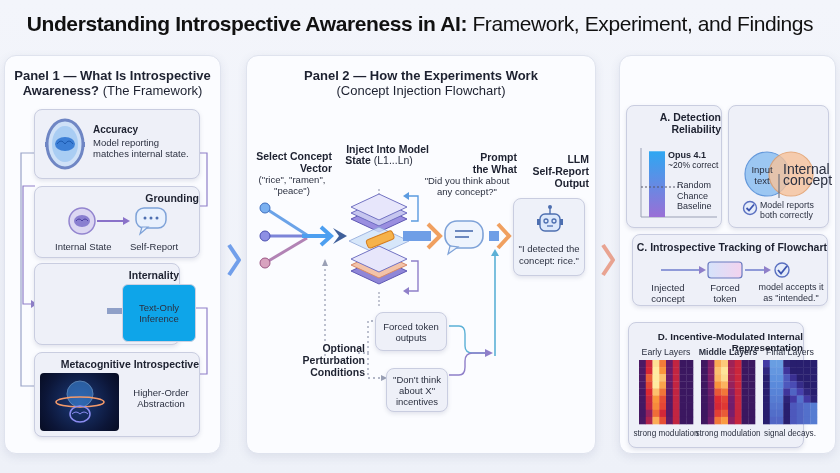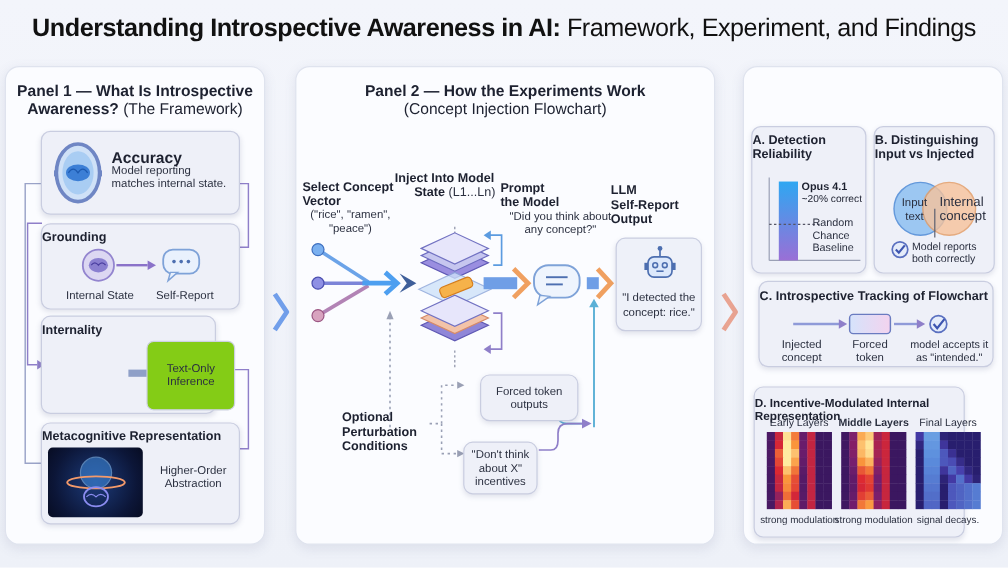--- a/index.html
+++ b/index.html
@@ -7,21 +7,21 @@
 body{background:linear-gradient(180deg,#f3f5fb 0%,#eef1f8 100%);font-family:"Liberation Sans",sans-serif;color:#1d2130;position:relative}
 .title{position:absolute;left:0;top:12px;width:840px;text-align:center;font-size:21px;font-weight:bold;letter-spacing:-0.4px;color:#111}
 .title .light{font-weight:normal}
 .panel{position:absolute;background:#fbfcff;border:1px solid #dfe3ee;border-radius:12px;box-shadow:0 3px 10px rgba(90,100,140,.12)}
 #p1{left:4px;top:55px;width:217px;height:399px}
 #p2{left:246px;top:55px;width:350px;height:399px}
 #p3{left:619px;top:55px;width:217px;height:399px}
 .ptitle{text-align:center;font-size:13px;line-height:15px;color:#1d2130;margin-top:12px}
 .ptitle b{font-weight:bold}
 .card{position:absolute;background:#eef0f8;border:1px solid #c9cde0;border-radius:8px;box-shadow:0 2px 4px rgba(80,90,130,.15)}
-.ct{font-weight:bold;font-size:10.5px;text-align:left;color:#1d2130}
+.ct{font-weight:bold;font-size:10.5px;text-align:right;color:#1d2130}
 .small{font-size:9.5px;color:#2b3040;line-height:11px}
 .center{text-align:center}
 .abs{position:absolute}
 .sep-arrow{position:absolute;width:20px;height:40px}
 .dark-img{background:radial-gradient(circle at 50% 50%,#1c3b7a 0%,#0c1638 70%,#070c22 100%);border-radius:4px}
 svg{overflow:visible}
 </style>
 </head>
 <body>
 
@@ -42,21 +42,21 @@
 
   <div class="card" style="left:29px;top:53px;width:166px;height:70px">
     <svg class="abs" style="left:8px;top:6px" width="44" height="56">
       <ellipse cx="22" cy="28" rx="18" ry="24" fill="#cfe1f7" stroke="#6f86c4" stroke-width="3"></ellipse>
       <ellipse cx="22" cy="28" rx="13" ry="18" fill="#a9cdf3"></ellipse>
       <ellipse cx="22" cy="28" rx="10" ry="7" fill="#3c7fd6"></ellipse>
       <path d="M14 28 q4 -6 8 0 q4 -6 8 0" stroke="#1d5ab0" fill="none" stroke-width="1"></path>
       <rect x="2" y="26" width="3" height="5" fill="#6f86c4"></rect>
         <rect x="39" y="26" width="3" height="5" fill="#6f86c4"></rect>
     </svg>
-    <div class="abs" style="left:58px;top:14px;font-weight:bold;font-size:13px">Accuracy</div>
+    <div class="abs" style="left:58px;top:14px;font-weight:bold;font-size:10px">Accuracy</div>
     <div class="abs small" style="left:58px;top:27px">Model reporting</div>
     <div class="abs small" style="left:58px;top:38px">matches internal state.</div>
   </div>
 
   <div class="card" style="left:29px;top:130px;width:166px;height:72px">
     <div class="ct abs" style="left:0;right:0;top:5px">Grounding</div>
     <svg class="abs" style="left:33px;top:20px" width="28" height="28">
       <circle cx="14" cy="14" r="13" fill="#dcd7f2" stroke="#9385cf" stroke-width="1.5"></circle>
       <ellipse cx="14" cy="14" rx="8" ry="6" fill="#8a7fd0"></ellipse>
       <path d="M8 14 q3 -4 6 0 q3 -4 6 0" stroke="#4b3fa0" fill="none" stroke-width="1"></path>
@@ -75,28 +75,28 @@
     <div class="abs small" style="left:20px;top:54px">Internal State</div>
     <div class="abs small" style="left:95px;top:54px">Self-Report</div>
   </div>
 
   <div class="card" style="left:29px;top:207px;width:146px;height:82px">
     <div class="ct abs" style="left:0;right:0;top:5px">Internality</div>
     <svg class="abs" style="left:72px;top:40px" width="32" height="14">
       <rect x="0" y="4" width="20" height="6" fill="#8fa0c8"></rect>
         <polygon points="20,0 30,7 20,14" fill="#b98ab8"></polygon>
     </svg>
-    <div class="abs" style="left:87px;top:20px;width:74px;height:58px;background:#84cc16;border:1px solid #cdd1e2;border-radius:6px">
+    <div class="abs" style="left:87px;top:20px;width:74px;height:58px;background:#0ea5e9;border:1px solid #cdd1e2;border-radius:6px">
       <div class="small center" style="margin-top:17px">Text-Only</div>
       <div class="small center">Inference</div>
     </div>
   </div>
 
   <div class="card" style="left:29px;top:296px;width:166px;height:85px">
-    <div class="ct abs" style="left:0;right:0;top:5px">Metacognitive Representation</div>
+    <div class="ct abs" style="left:0;right:0;top:5px">Metacognitive Introspective</div>
     <div class="abs dark-img" style="left:5px;top:20px;width:79px;height:58px">
       <svg class="abs" style="left:14px;top:3px" width="52" height="52">
         <circle cx="26" cy="18" r="13" fill="#3f8de0" opacity=".55" stroke="#8fcaff" stroke-width="1"></circle>
         <ellipse cx="26" cy="26" rx="24" ry="5" fill="none" stroke="#f49a6a" stroke-width="1.6"></ellipse>
         <ellipse cx="26" cy="38" rx="10" ry="8" fill="none" stroke="#8b8cf0" stroke-width="1.5"></ellipse>
         <path d="M18 38 q4 -4 8 0 q4 -4 8 0" stroke="#8b8cf0" fill="none" stroke-width="1"></path>
       </svg>
     </div>
     <div class="abs small center" style="left:90px;width:72px;top:34px">Higher-Order</div>
     <div class="abs small center" style="left:90px;width:72px;top:45px">Abstraction</div>
@@ -118,21 +118,21 @@
     <div class="ct">Vector</div>
     <div class="small">("rice", "ramen",</div>
     <div class="small">"peace")</div>
   </div>
   <div class="abs center" style="left:82px;width:100px;top:87px">
     <div class="ct">Inject Into Model</div>
     <div class="small"><b style="font-size:10.5px;color:#1d2130">State</b><span style="font-size:10.5px"> (L1...Ln)</span></div>
   </div>
   <div class="abs center" style="left:170px;width:100px;top:95px">
     <div class="ct">Prompt</div>
-    <div class="ct">the Model</div>
+    <div class="ct">the What</div>
     <div class="small">"Did you think about</div>
     <div class="small">any concept?"</div>
   </div>
   <div class="abs center" style="left:262px;width:80px;top:97px">
     <div class="ct">LLM</div>
     <div class="ct">Self-Report</div>
     <div class="ct">Output</div>
   </div>
 
   <svg class="abs" style="left:0;top:0" width="350" height="399">
@@ -209,21 +209,21 @@
     </svg>
     <div class="abs small center" style="left:0;right:0;top:44px">"I detected the</div>
     <div class="abs small center" style="left:0;right:0;top:56px">concept: rice."</div>
   </div>
 
   <div class="abs center" style="left:38px;width:80px;top:286px">
     <div class="ct">Optional</div>
     <div class="ct">Perturbation</div>
     <div class="ct">Conditions</div>
   </div>
-  <div class="card" style="left:153px;top:256px;width:82px;height:39px">
+  <div class="card" style="left:128px;top:256px;width:72px;height:39px">
     <div class="small center" style="margin-top:8px">Forced token</div>
     <div class="small center">outputs</div>
   </div>
   <div class="card" style="left:139px;top:312px;width:62px;height:44px">
     <div class="small center" style="margin-top:5px">"Don't think</div>
     <div class="small center">about X"</div>
     <div class="small center">incentives</div>
   </div>
 </div>
 
@@ -242,28 +242,27 @@
       <line x1="14" y1="111" x2="90" y2="111" stroke="#9aa0b5" stroke-width="1"></line>
       <rect id="det-bar" x="22" y="45.28571428571429" width="16" height="65.71428571428571" fill="url(#barg)"></rect>
       <line x1="14" y1="81" x2="56" y2="81" stroke="#556" stroke-width="1" stroke-dasharray="2,2"></line>
     </svg>
     <div class="abs" style="left:41px;top:44px;font-size:9px;font-weight:bold">Opus 4.1</div>
     <div class="abs" style="left:41px;top:54px;font-size:8.5px">~20% correct</div>
     <div class="abs" style="left:50px;top:74px;font-size:9px;line-height:10.5px;color:#2b3040"><span>Random</span><br><span>Chance</span><br><span>Baseline</span></div>
   </div>
 
   <div class="card" style="left:108px;top:49px;width:101px;height:123px">
-    <div class="ct abs" style="left:0;right:0;top:5px;line-height:12px"><span>B. Distinguishing</span><br><span>Input vs Injected</span></div>
     <svg class="abs" style="left:0;top:0" width="101" height="123">
       <circle cx="38" cy="68" r="22" fill="#8ec0f2" stroke="#4d8ad6" stroke-width="1.2" opacity=".85"></circle>
       <circle cx="62" cy="68" r="22" fill="#f7c39b" stroke="#e39a62" stroke-width="1.2" opacity=".8"></circle>
       <line x1="50" y1="68" x2="50" y2="92" stroke="#5a6070" stroke-width="1"></line>
     </svg>
     <div class="abs small center" style="left:18px;width:30px;top:58px"><span>Input</span><br><span>text</span></div>
-    <div class="abs small center" style="left:54px;width:34px;top:58px;font-size:11px"><span>Internal</span><br><span>concept</span></div>
+    <div class="abs small center" style="left:54px;width:34px;top:58px;font-size:14px"><span>Internal</span><br><span>concept</span></div>
     <svg class="abs" style="left:13px;top:94px" width="16" height="16">
       <circle cx="8" cy="8" r="6.5" fill="#e5ecfa" stroke="#5a70c0" stroke-width="1.4"></circle>
       <polyline points="4.5,8 7,10.5 12,4.5" fill="none" stroke="#3d55b0" stroke-width="1.8"></polyline>
     </svg>
     <div class="abs" style="left:31px;top:94px;font-size:8.8px;line-height:10px;color:#2b3040"><span>Model reports</span><br><span>both correctly</span></div>
   </div>
 
   <div class="card" style="left:12px;top:178px;width:196px;height:72px">
     <div class="ct abs" style="left:0;right:0;top:6px">C. Introspective Tracking of Flowchart</div>
     <svg class="abs" style="left:0;top:0" width="196" height="72">

